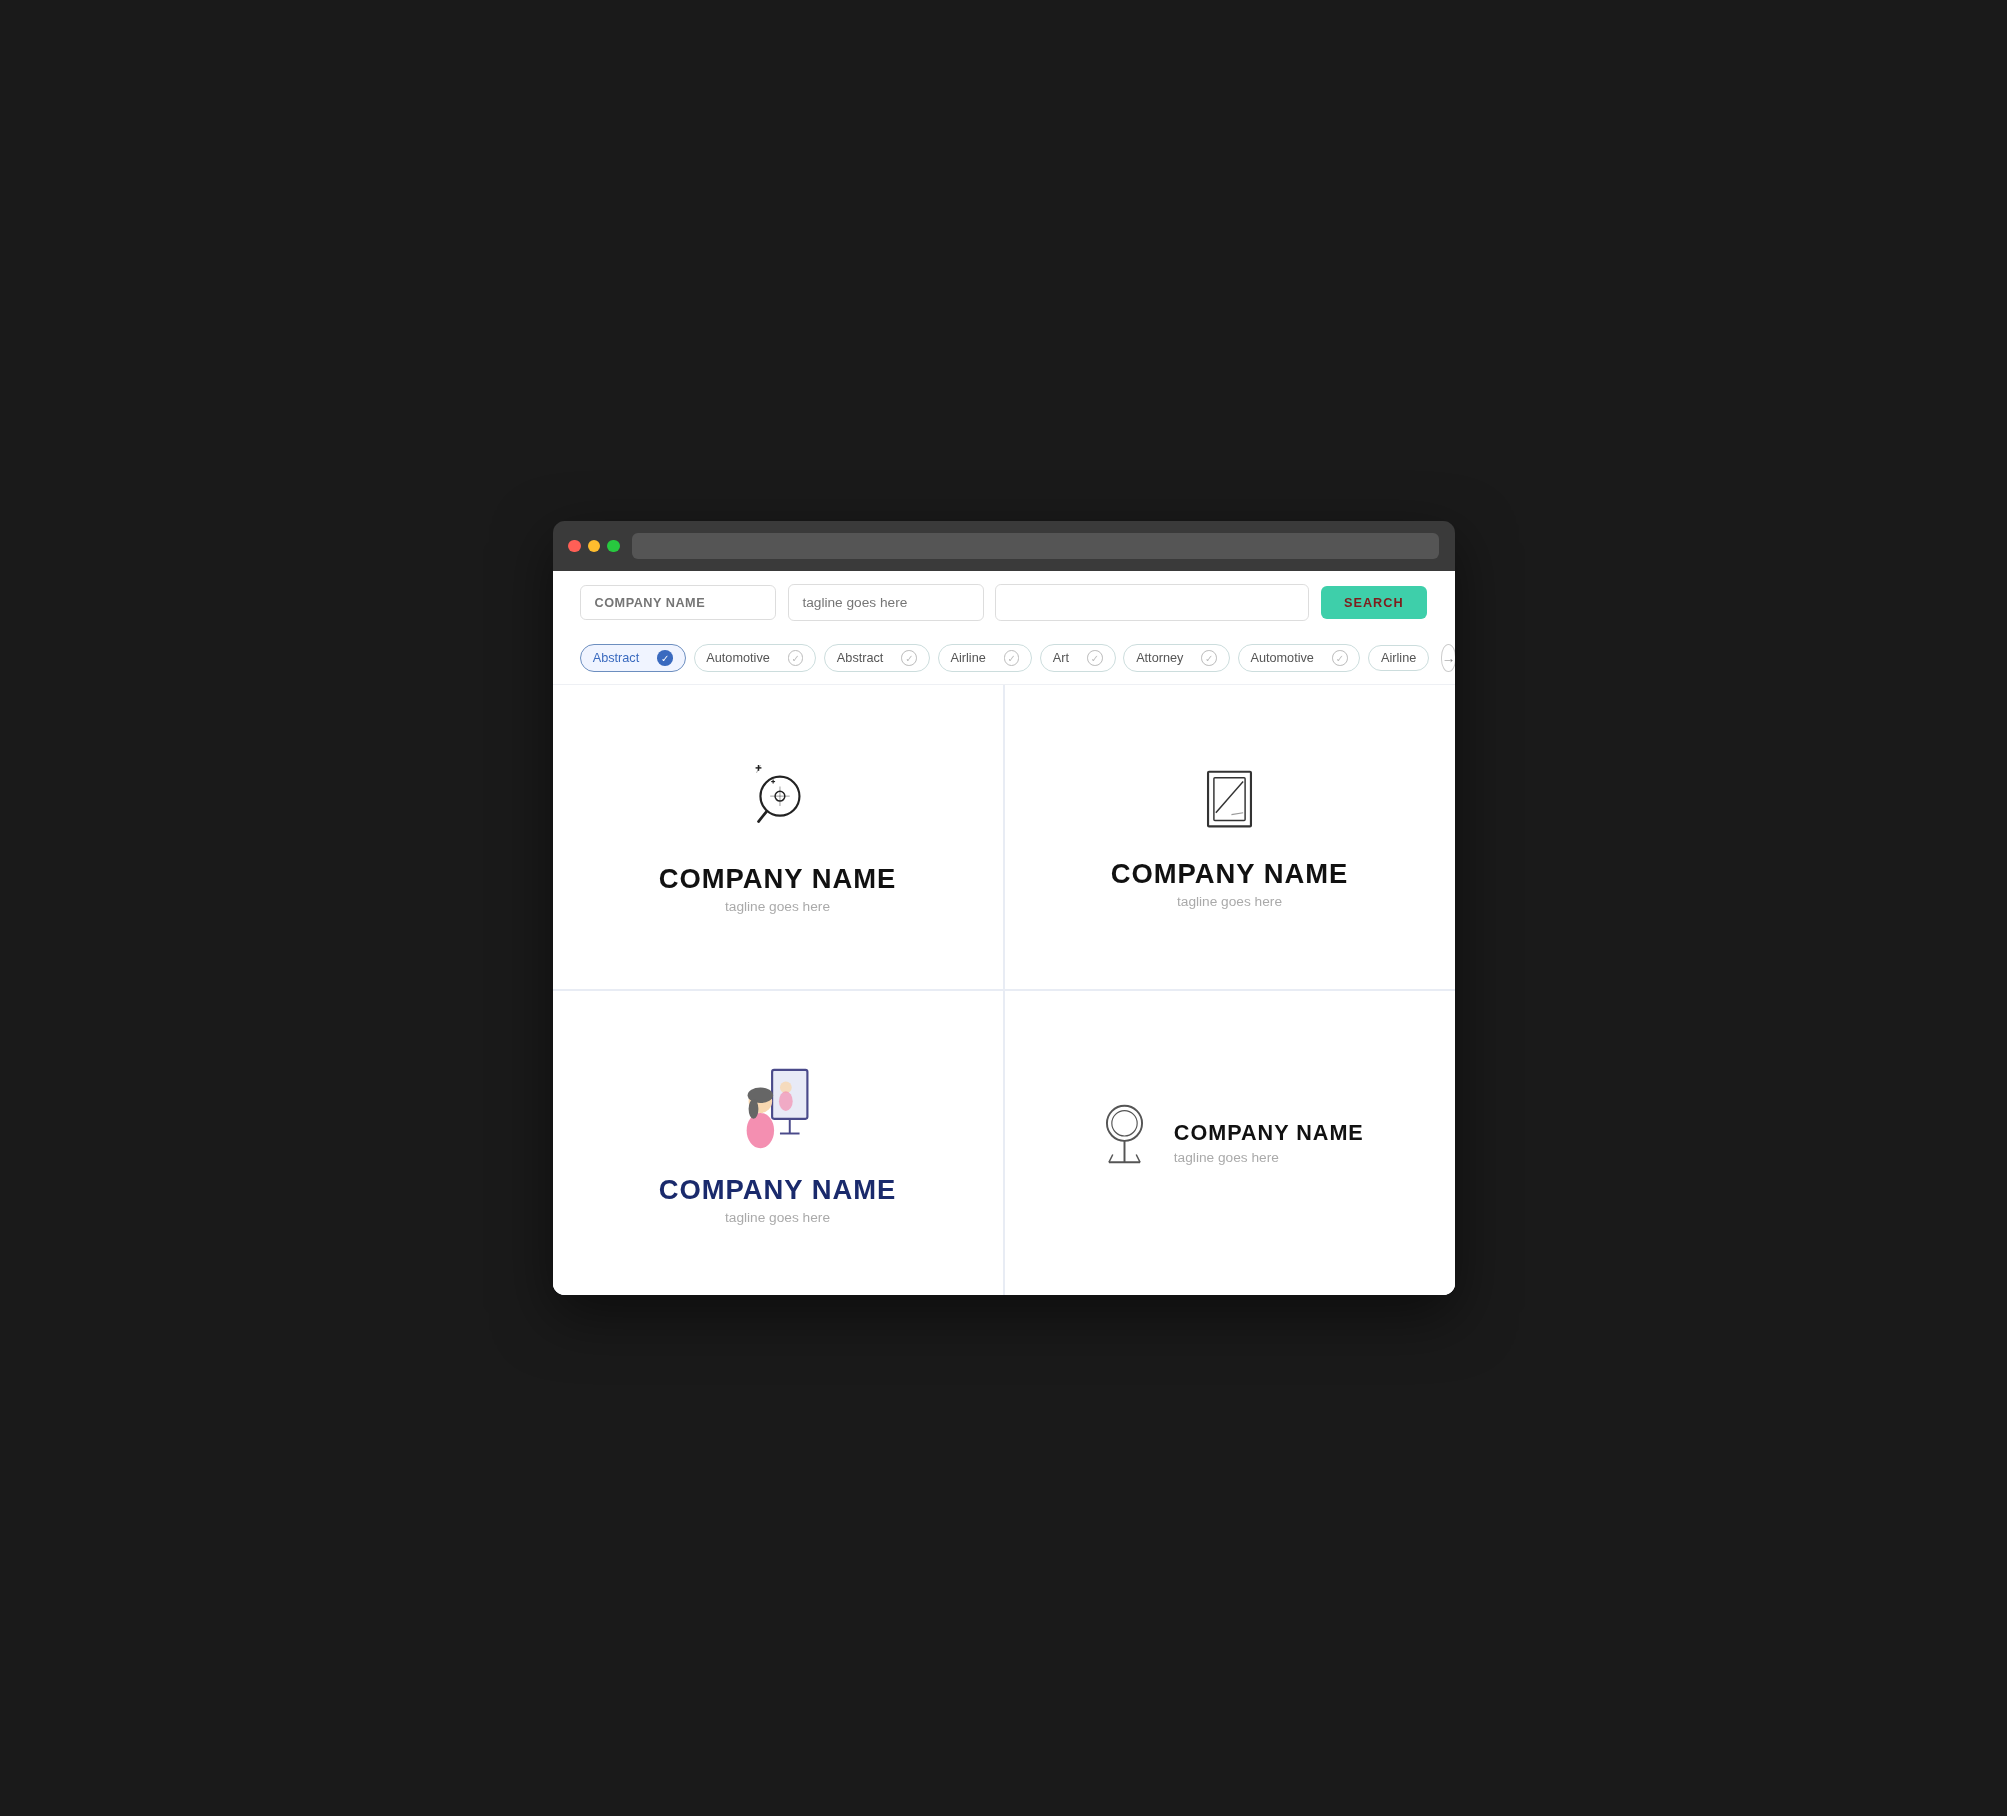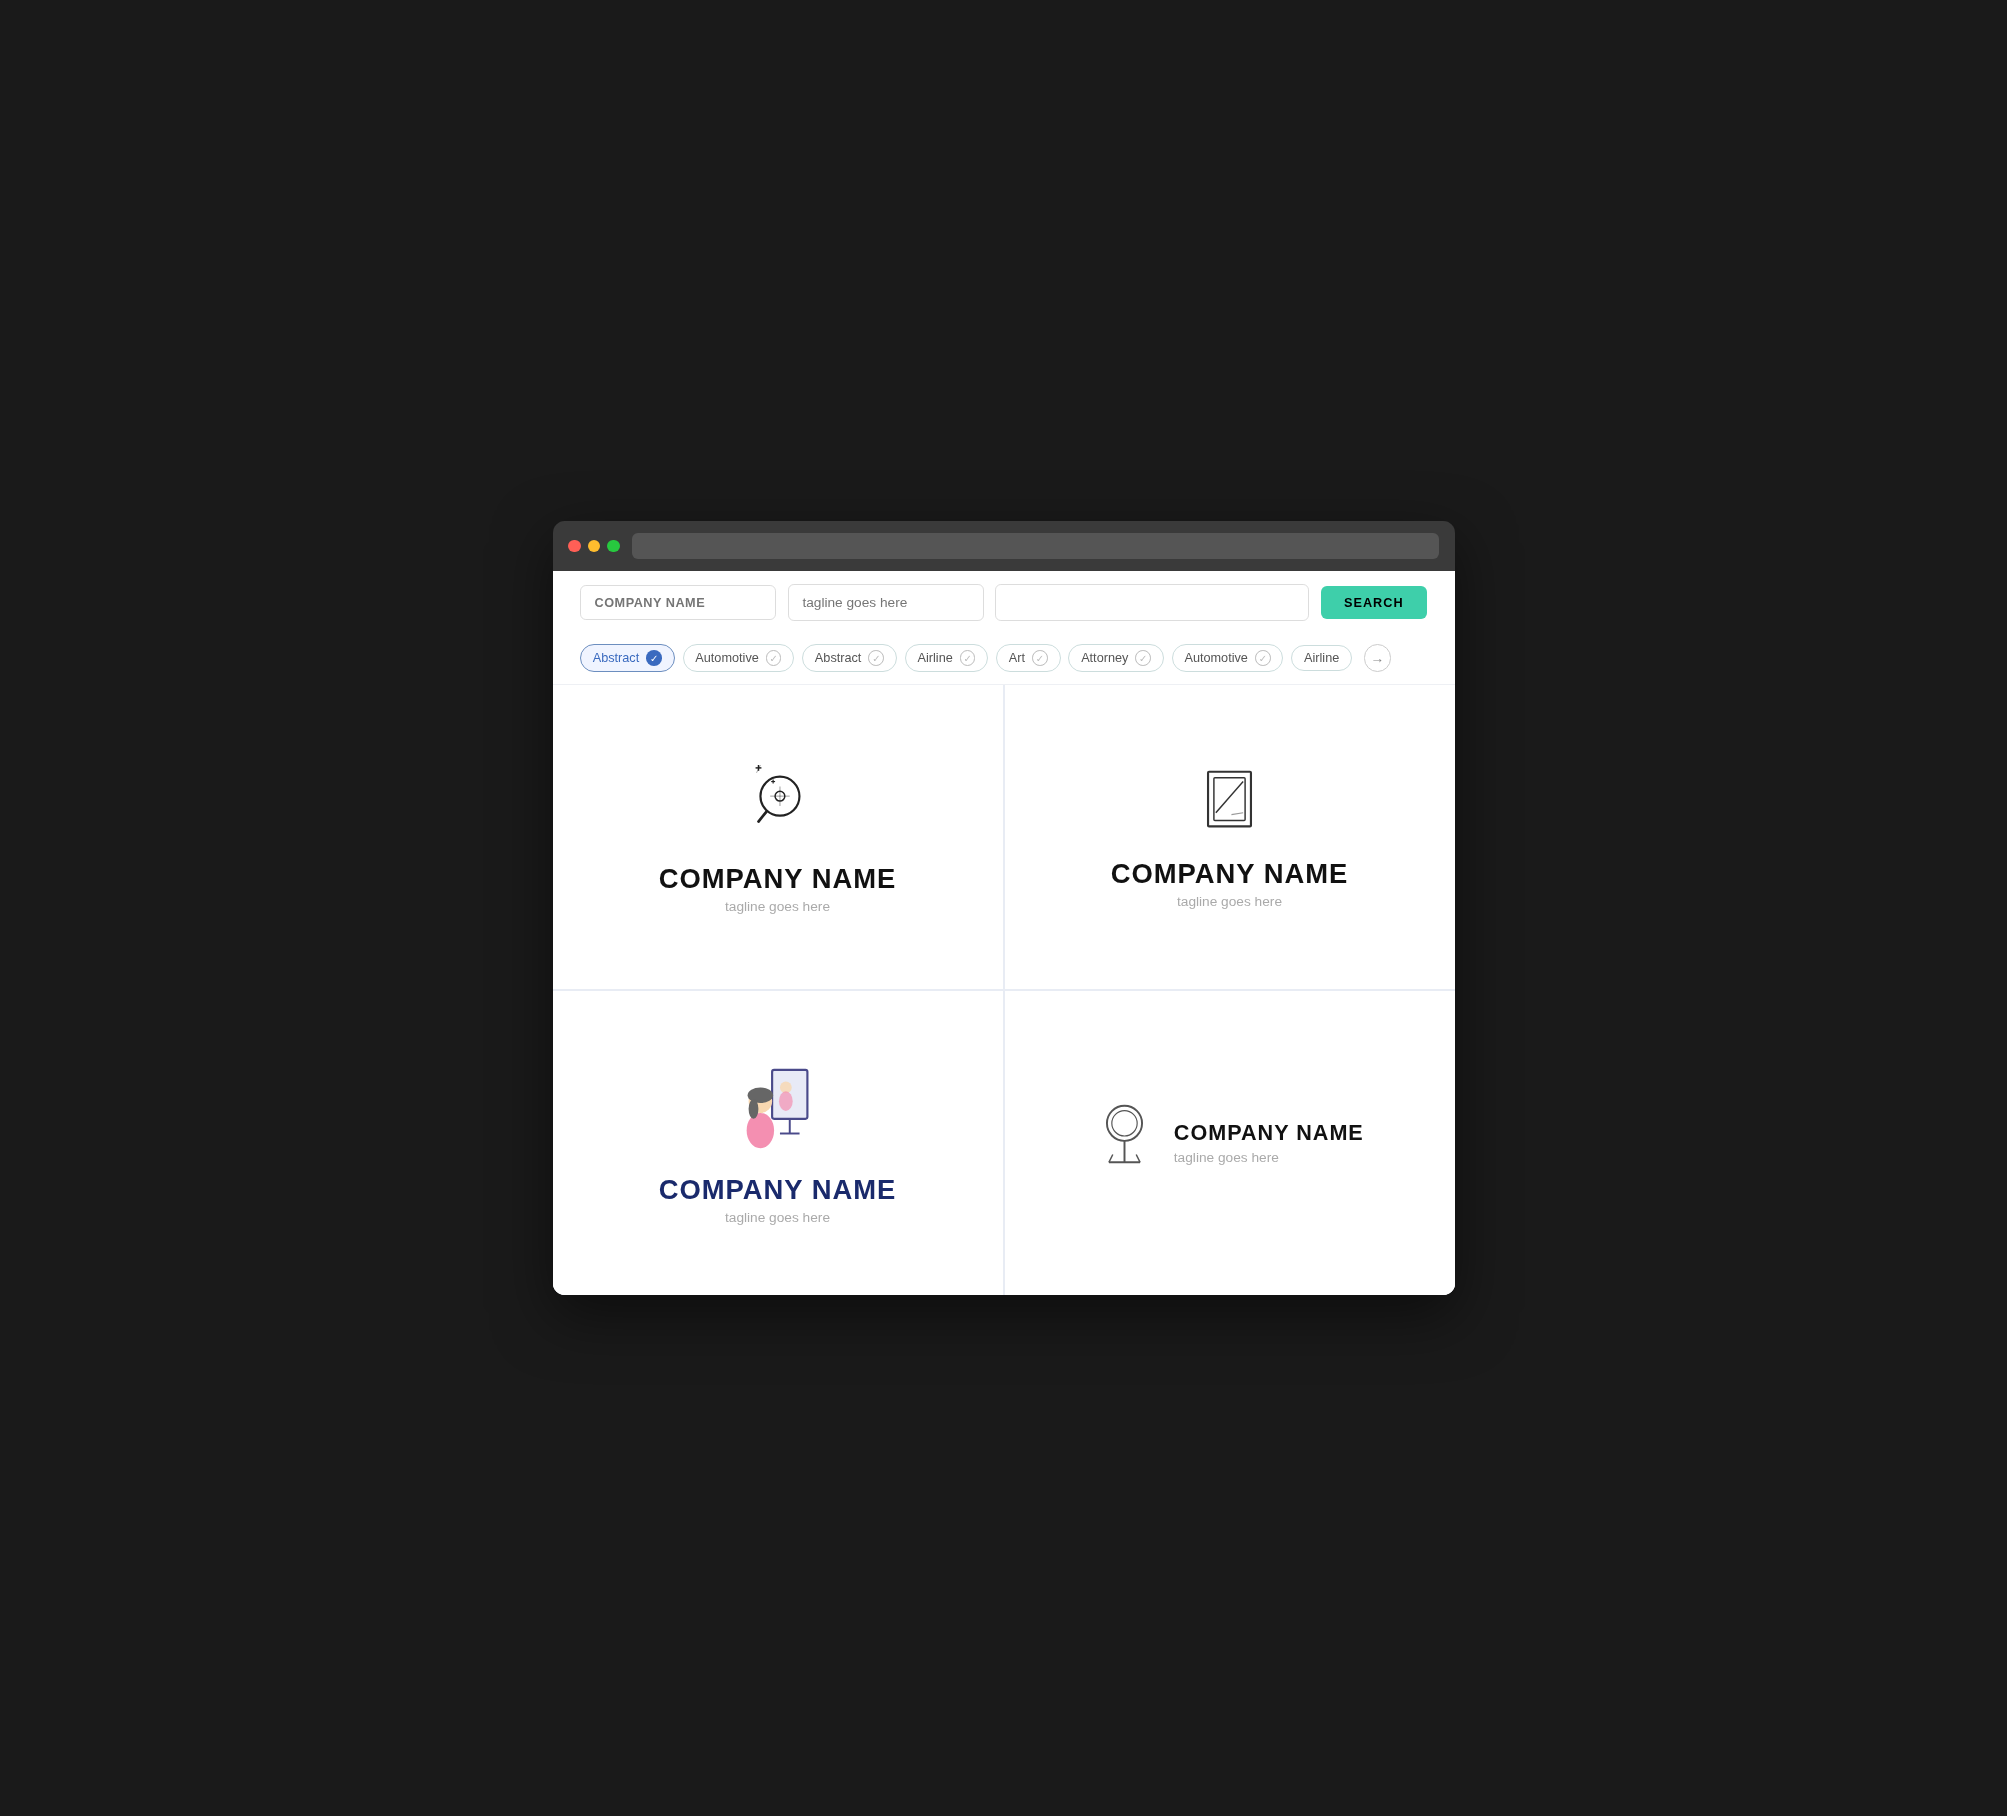--- a/index.html
+++ b/index.html
@@ -86,42 +86,42 @@
     }
     .search-input:nth-child(2) {
       width: 196px;
       color: #888;
     }
     .search-input:nth-child(3) {
       flex: 1;
     }
     .search-button {
       background: #3ecfaa;
-      color: #000000;
+      color: #7f1d1d;
       border: none;
       border-radius: 5.9px;
       padding: 9.8px 23.5px;
       font-size: 12.7px;
       font-weight: 700;
       letter-spacing: 1px;
       cursor: pointer;
       white-space: nowrap;
     }
     .filter-bar {
       background: #fff;
       padding: 9.8px 27.4px 11.8px;
       display: flex;
       gap: 7.8px;
       align-items: center;
       border-bottom: 1px solid #eef0f4;
     }
     .filter-chip {
       display: flex;
       align-items: center;
-      gap: 7px;
+      gap: 18px;
       padding: 4.9px 11.8px;
       border-radius: 19.6px;
       border: 1.5px solid #cdd;
       font-size: 12.7px;
       color: #555;
       cursor: pointer;
       white-space: nowrap;
       background: #fff;
     }
     .filter-chip.active {

